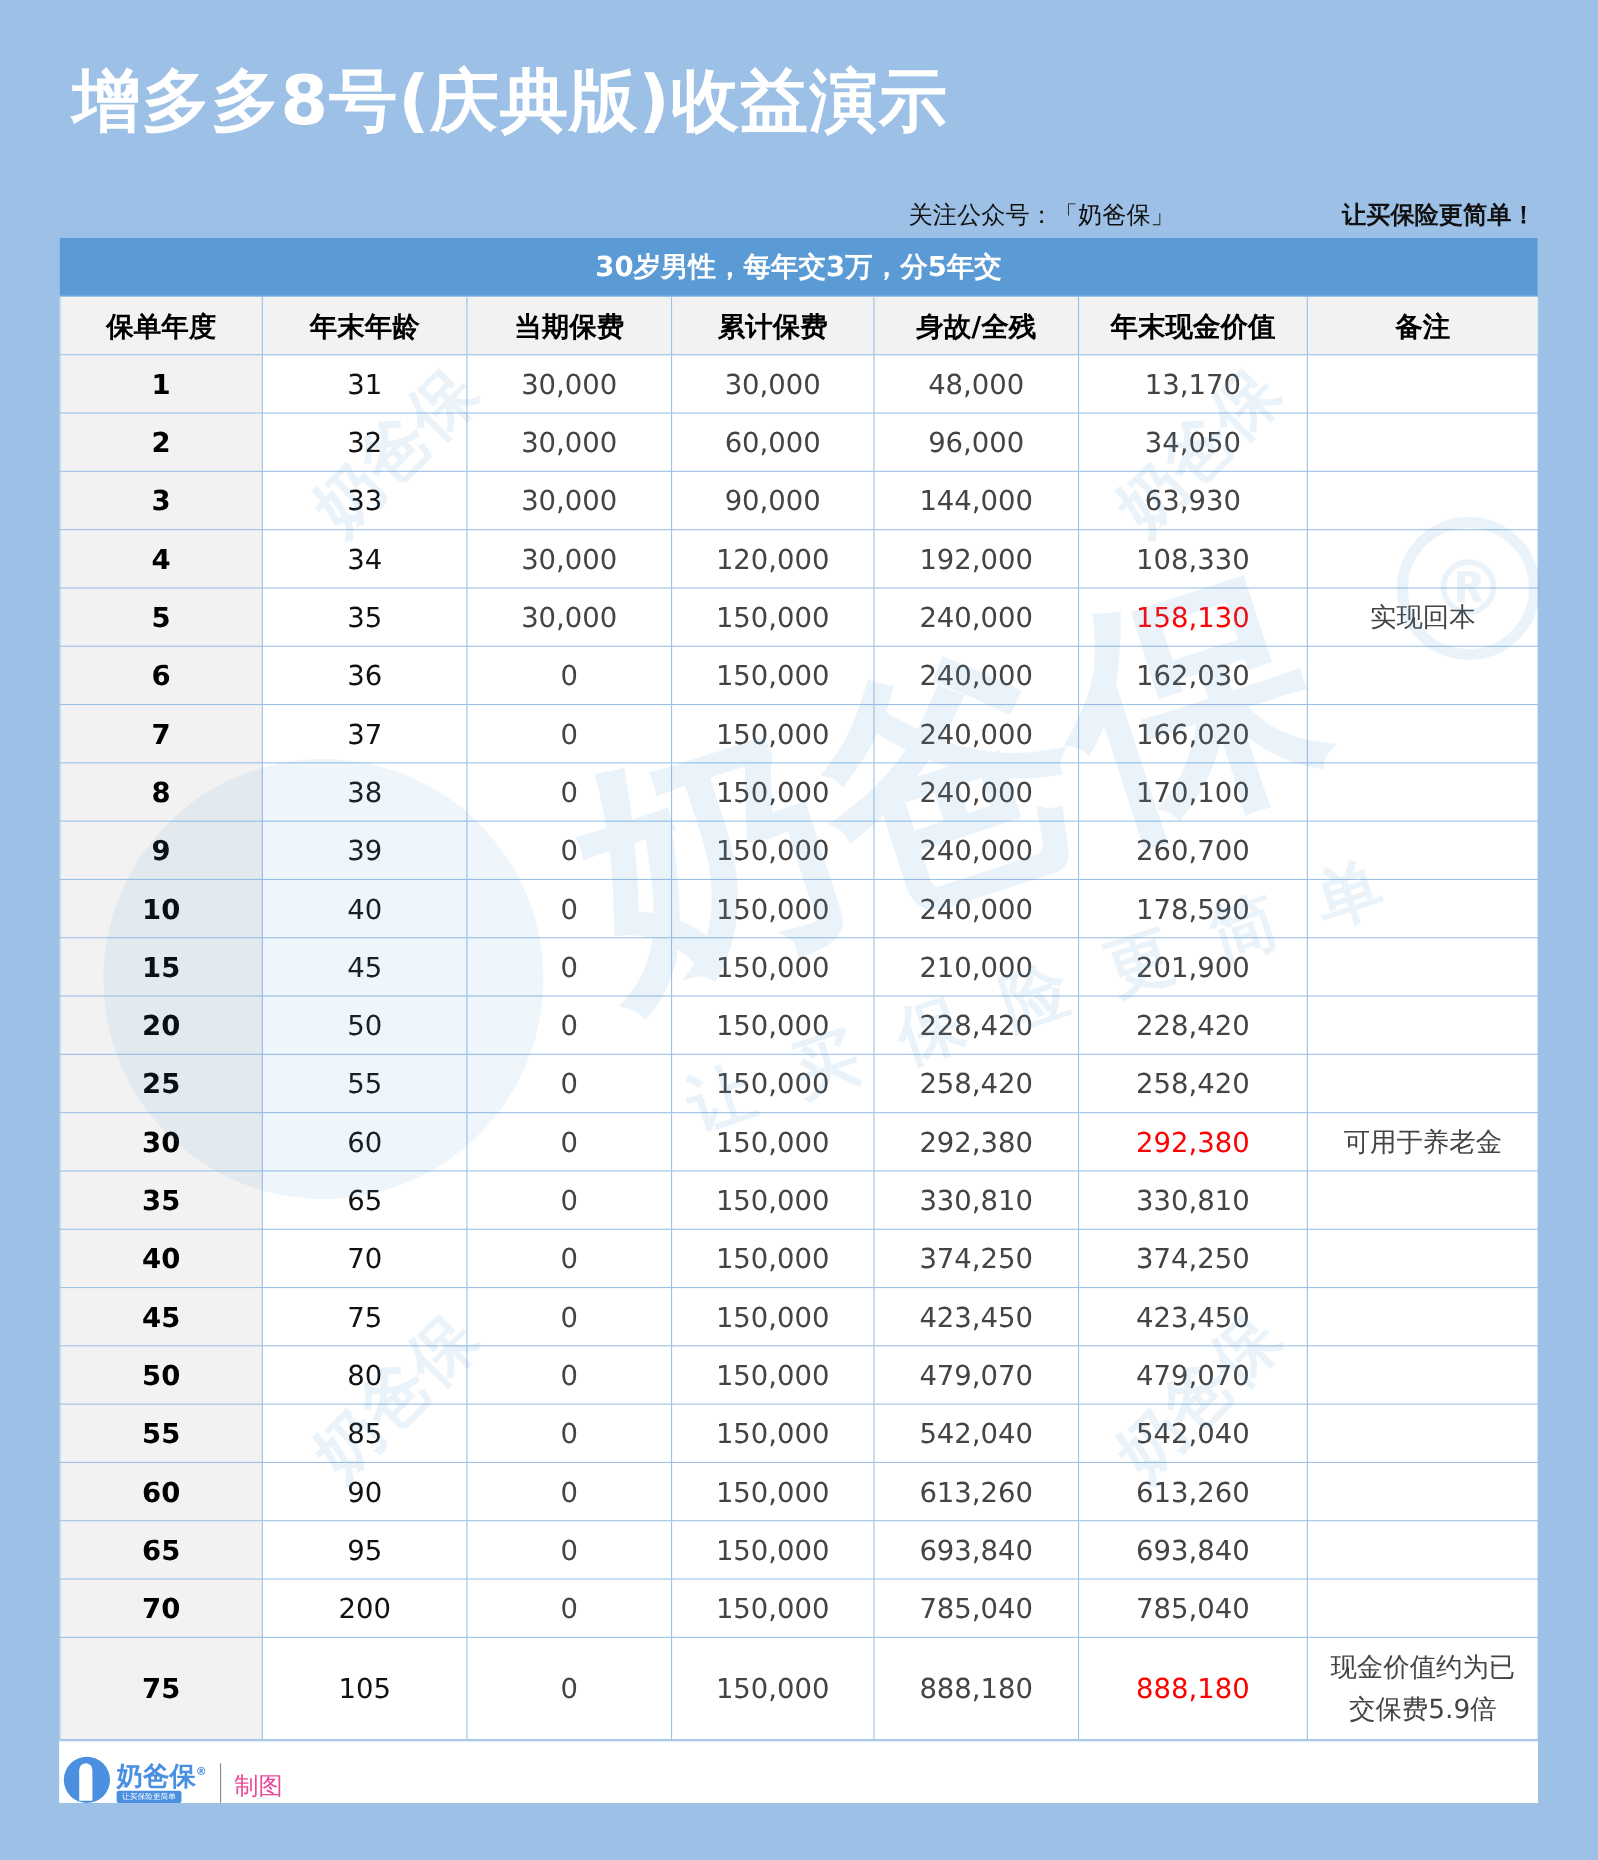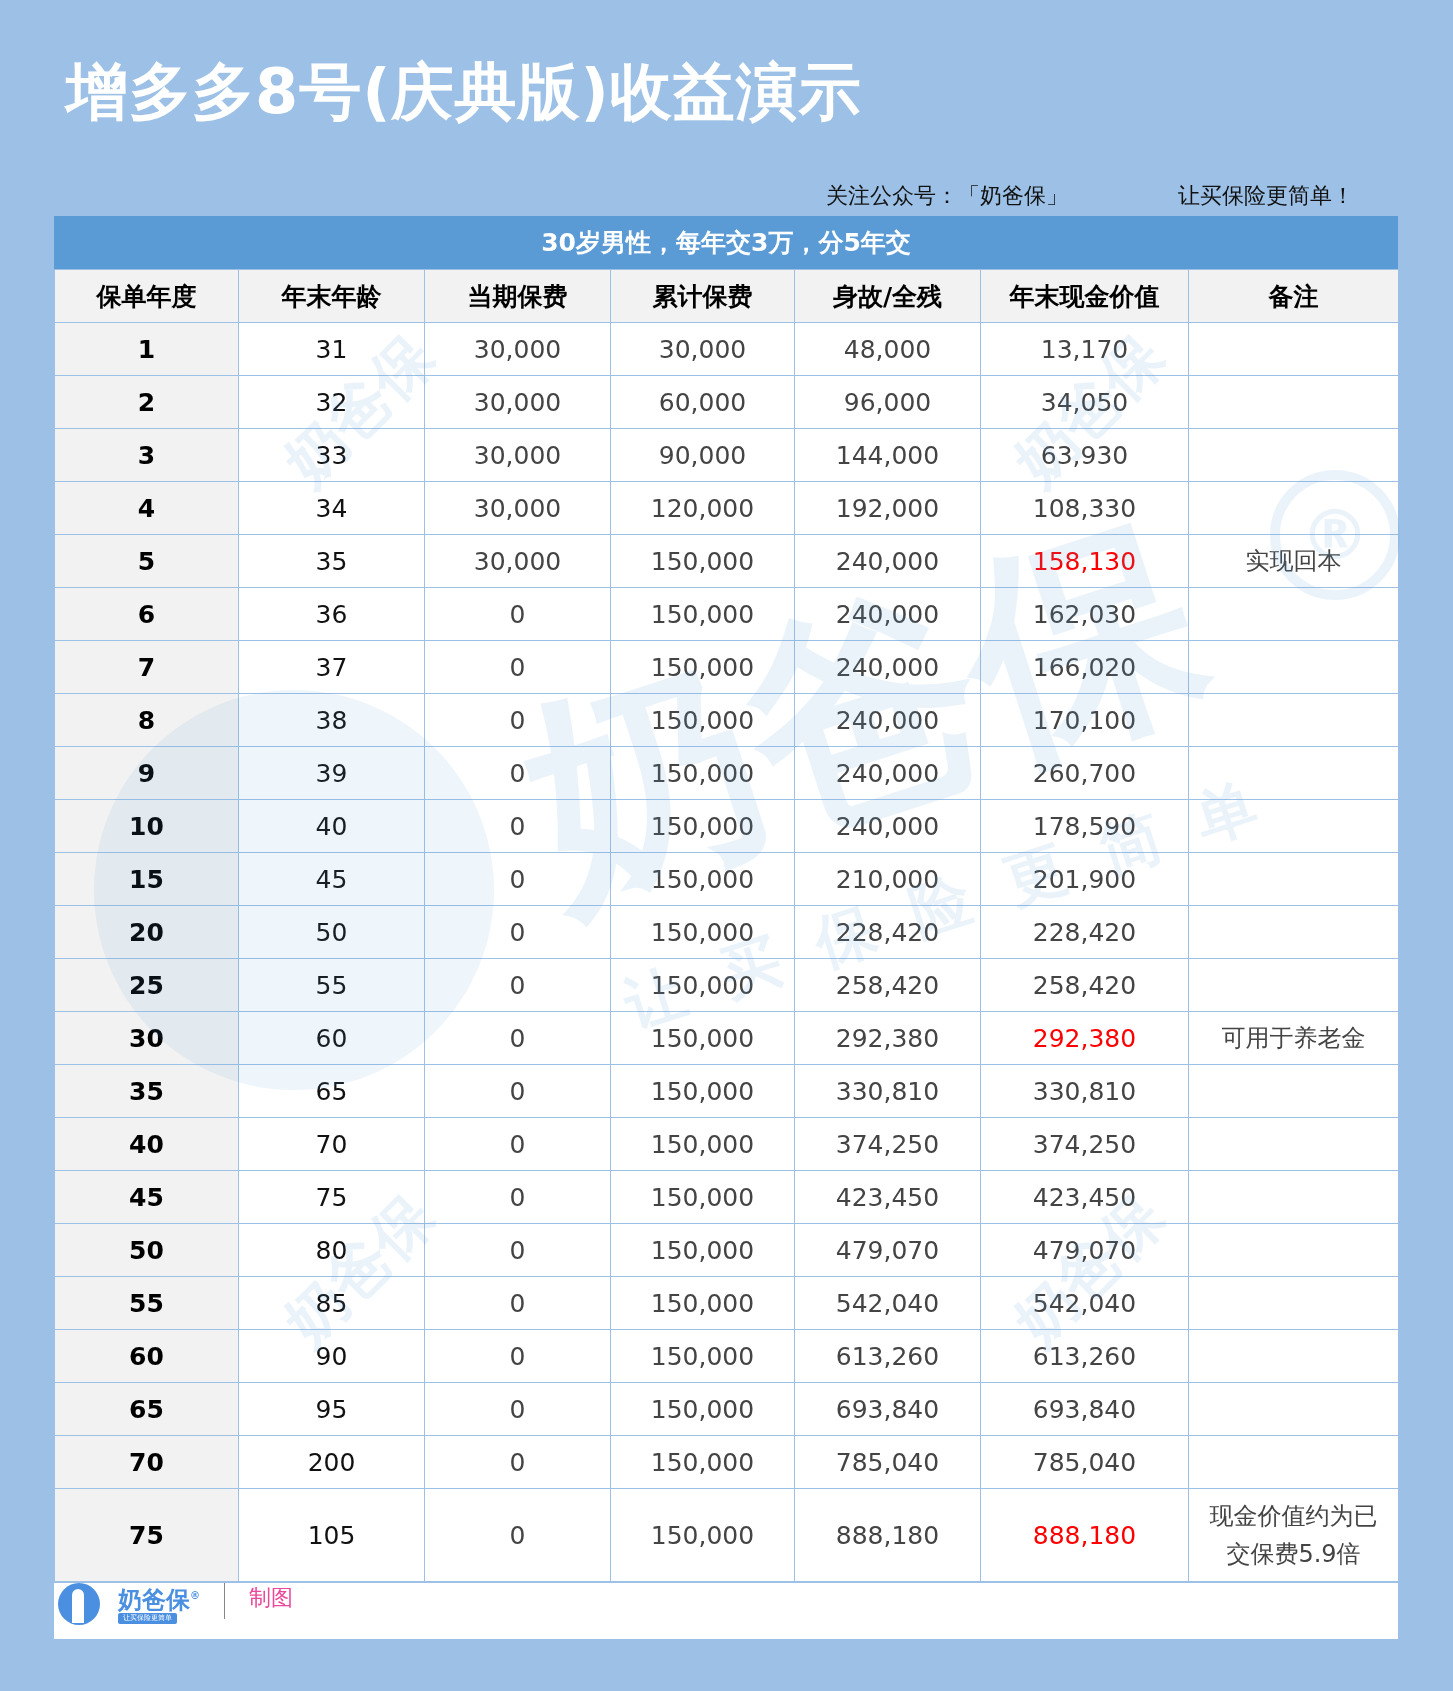--- a/index.html
+++ b/index.html
@@ -8,21 +8,21 @@
     font-family:"DejaVu Sans","Liberation Sans",sans-serif;
   }
   .title {
     position:absolute; left:66px; top:50px; font-size:62px; font-weight:bold; color:#fff;
     letter-spacing:1px; white-space:nowrap;
   }
   .follow {
     position:absolute; top:181px; font-size:22px; color:#111; white-space:nowrap;
   }
   .follow.left { left:826px; }
-  .follow.right { left:1178px; }
+  .follow.right { left:1220px;font-weight:bold; }
   .sheet {
     position:absolute; left:54px; top:216px; width:1344px; background:#fff;
   }
   .band {
     height:53px; background:#5b9bd5; color:#fff; font-weight:bold; font-size:25px;
     display:flex; align-items:center; justify-content:center;
   }
   table { border-collapse:collapse; width:1344px; table-layout:fixed; position:relative; z-index:1; }
   col.c0 { width:184px; } col.c1 { width:186px; } col.c2 { width:186px; }
   col.c3 { width:184px; } col.c4 { width:186px; } col.c5 { width:208px; } col.c6 { width:210px; }
@@ -30,22 +30,22 @@
     border:1px solid #9cc0e6; height:52px; text-align:center; padding:0;
     font-size:25px; color:#444;
   }
   th { background:#f2f2f2; color:#000; font-weight:bold; font-size:25px; }
   td.year { background:#f2f2f2; color:#000; font-weight:bold; }
   td.age { color:#111; }
   td.red { color:#ff0000; }
   td.note { color:#444; font-size:24px; line-height:38px; }
   tr.tall td { height:92px; }
   .footer {
-    height:56px; border-top:1px solid #9cc0e6; display:flex; align-items:flex-start; padding-left:4px;
-    position:relative; z-index:1; background:#fff;gap:12px;
+    height:56px; border-top:1px solid #9cc0e6; display:flex; align-items:flex-end; padding-left:4px;
+    position:relative; z-index:1; background:#fff;
   }
   .logo-circle { width:42px; height:42px; border-radius:50%; background:#4a8fe0; position:relative; overflow:hidden; }
   .logo-circle::after { content:""; position:absolute; left:14px; top:6px; width:12px; height:34px; background:#fff; border-radius:6px 6px 0 0; }
   .logo-text { margin-left:6px; display:flex; flex-direction:column; align-items:flex-start; }
   .logo-name { color:#4a8fe0; font-weight:bold; font-size:24px; line-height:26px; }
   .logo-name sup { font-size:10px; color:#4a8fe0; }
   .logo-slogan { background:#4a8fe0; color:#fff; font-size:7px; padding:1px 5px; border-radius:2px; line-height:9px; }
   .divider { width:1px; height:36px; background:#888; margin:0 12px; }
   .made { font-size:22px; color:#ec4899; }
   .watermark { position:absolute; pointer-events:none; z-index:2; color:rgba(91,155,213,0.12); font-weight:bold; white-space:nowrap; }

